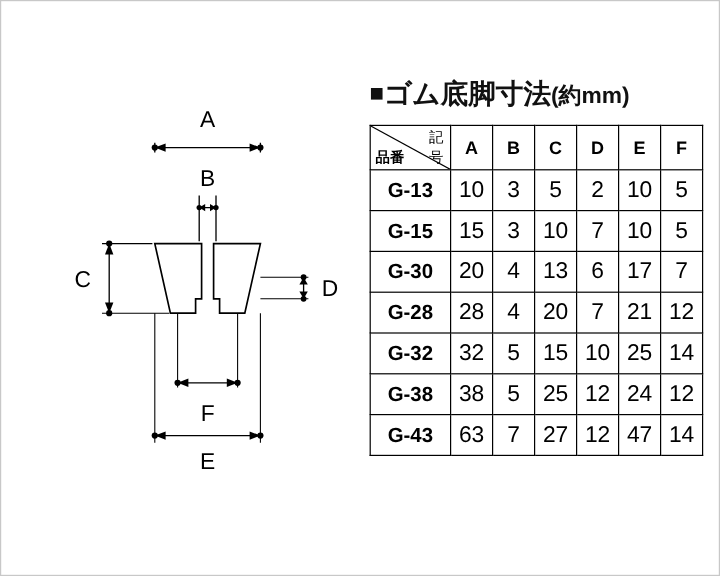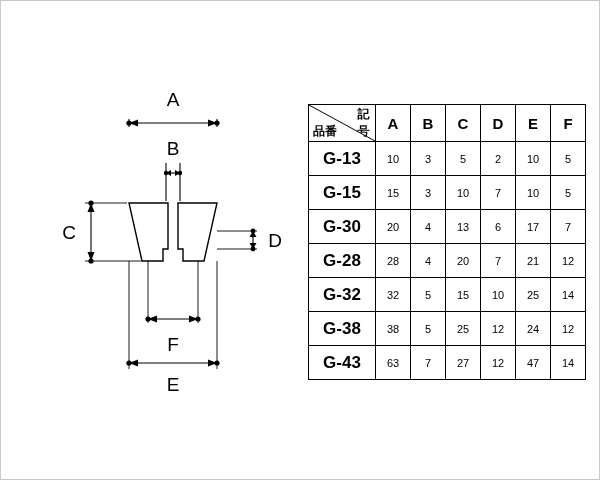--- a/index.html
+++ b/index.html
@@ -67,21 +67,21 @@
   #spec-table .corner .diag {
     position: absolute;
     left: 0; top: 0;
     width: 100%; height: 100%;
   }
   #spec-table .corner .kigou {
     position: absolute;
     right: 4px;
     top: 1px;
     font-size: 12px;
-    font-weight: bold;
+    font-weight: normal;
     padding-left: 47px;
   }
   #spec-table .corner .hinban {
     position: absolute;
     left: 4px;
     bottom: 1px;
     font-size: 12px;
     font-weight: bold;
   }
   #spec-table th.col-head {
@@ -92,21 +92,21 @@
   }
   #spec-table td.rowlabel {
     font-weight: bold;
     font-size: 17px;
     height: 33px;
     width: 66px;
   }
   #spec-table td.val {
     height: 33px;
     width: 34px;
-    font-size: 11px;
+    font-size: 19px;
   }
 
   
   #drawing {
     position: absolute;
     left: 20px;
     top: 50px;
     width: 280px;
     height: 340px;
   }
@@ -186,20 +186,23 @@
 
       <text id="lbl-a" x="152" y="55" text-anchor="middle" font-family="Liberation Sans, sans-serif" font-size="19" fill="#000000">A</text>
       <text id="lbl-b" x="152" y="104" text-anchor="middle" font-family="Liberation Sans, sans-serif" font-size="19" fill="#000000">B</text>
       <text id="lbl-c" x="48" y="188" text-anchor="middle" font-family="Liberation Sans, sans-serif" font-size="19" fill="#000000">C</text>
       <text id="lbl-d" x="254" y="196" text-anchor="middle" font-family="Liberation Sans, sans-serif" font-size="19" fill="#000000">D</text>
       <text id="lbl-f" x="152" y="300" text-anchor="middle" font-family="Liberation Sans, sans-serif" font-size="19" fill="#000000">F</text>
       <text id="lbl-e" x="152" y="340" text-anchor="middle" font-family="Liberation Sans, sans-serif" font-size="19" fill="#000000">E</text>
     </svg>
   </div>
 
+  <div id="title">
+    <span class="sq">■</span><span>ゴム底脚寸法</span><span class="small">(約mm)</span>
+  </div>
 
   <table id="spec-table">
     <thead>
       <tr>
         <th class="corner">
           <svg class="diag" viewBox="0 0 66 36" preserveAspectRatio="none">
             <line x1="0" y1="0" x2="66" y2="36" stroke="#000000" stroke-width="1"></line>
           </svg>
           <span class="kigou">記号</span>
           <span class="hinban">品番</span>

